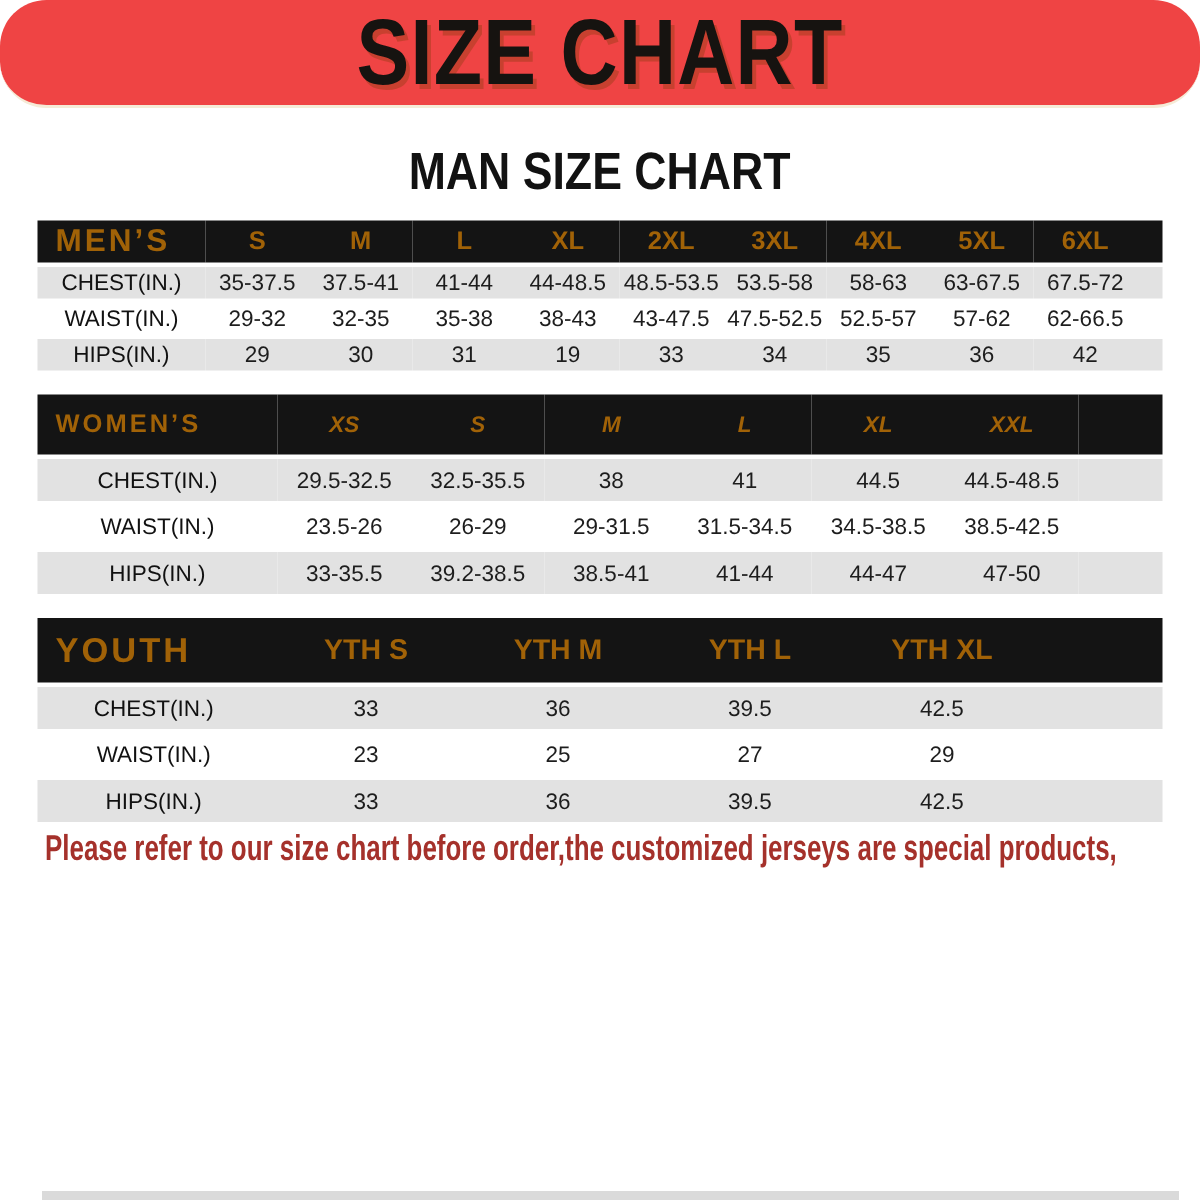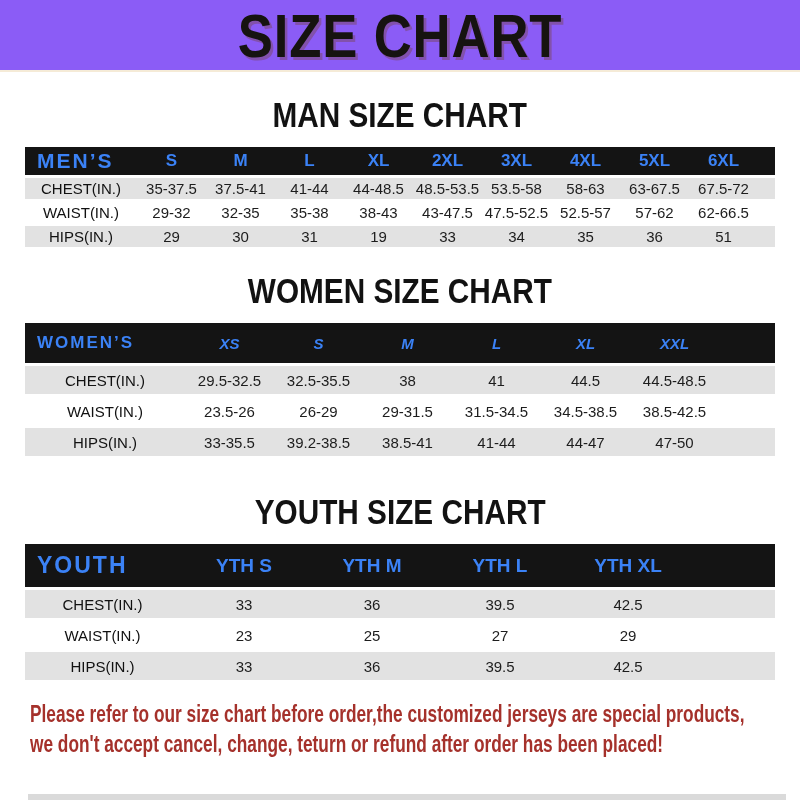--- a/index.html
+++ b/index.html
@@ -18,21 +18,21 @@
   .section-title { text-align:center; font-weight:800; color:#121212; }
   .section-title .cond { display:inline-block; transform:scaleX(0.85);
                          transform-origin:center; white-space:nowrap; letter-spacing:0px; }
   .st-man   { margin-top:24px; font-size:35px; line-height:38px; }
   .st-women { margin-top:22px; font-size:35px; line-height:38px; }
   .st-youth { margin-top:34px; font-size:35px; line-height:38px; }
 
   
   table.size-table { width:750px; margin:10px auto 0; border-collapse:separate;
                      border-spacing:0 3px; table-layout:fixed; }
-  table.size-table thead tr { background:#141414; color:#3b82f6; }
+  table.size-table thead tr { background:#141414; color:#a16207; }
   table.size-table th, table.size-table td { text-align:center; vertical-align:middle;
                      padding:0; overflow:hidden; white-space:nowrap; }
   table.size-table thead th.hlbl { text-align:left; padding-left:12px; font-weight:800;
                      letter-spacing:2px; }
   table.size-table thead th.hcol { font-weight:700; }
   table.size-table tbody tr:nth-child(odd) { background:#E2E2E2; }
   table.size-table tbody tr { color:#1d1d1d; }
   table.size-table tbody td.rlbl { color:#111; }
 
   .t0 { margin-top:10px; }
@@ -47,35 +47,35 @@
   .t1 thead th.hcol { font-size:15px;font-style:italic; }
   .t1 tbody tr { height:28px; font-size:15px; }
 
   .t2 { margin-top:13px; }
   .t2 thead tr { height:43px; }
   .t2 thead th.hlbl { font-size:23px; }
   .t2 thead th.hcol { font-size:19px; }
   .t2 tbody tr { height:28px; font-size:15px; }
 
   
-  .footer-note { margin-top:16px; padding-left:30px; }
+  .footer-note { padding-left:30px; }
   .footer-note .line { display:block; font-size:24px; line-height:30px; font-weight:700;
                        white-space:nowrap; }
   .footer-note .cond { display:inline-block; transform:scaleX(0.72);
                        transform-origin:left center; white-space:nowrap; }
 
   .bottom-strip { position:absolute; left:28px; bottom:0; width:758px; height:6px;
                   background:#DADADA; }
 </style>
 </head>
 <body>
 
 <div class="page">
 
-  <div class="banner" style="background: #8b5cf6;">
+  <div class="banner" style="background: #ef4444; border-radius: 31px;">
     <span class="banner-title">SIZE CHART</span>
   </div>
 
   <div class="section-title st-man">
     <span class="cond">MAN SIZE CHART</span>
   </div>
   <table class="size-table t0">
       <colgroup>
         <col style="width: 112px;">
         <col style="width: 69px;">
@@ -134,29 +134,26 @@
         <tr>
           <td class="rlbl">HIPS(IN.)</td>
           <td class="val">29</td>
           <td class="val">30</td>
           <td class="val">31</td>
           <td class="val">19</td>
           <td class="val">33</td>
           <td class="val">34</td>
           <td class="val">35</td>
           <td class="val">36</td>
-          <td class="val">51</td>
+          <td class="val">42</td>
           <td class="rfill"></td>
         </tr>
       </tbody>
     </table>
 
-  <div class="section-title st-women">
-    <span class="cond">WOMEN SIZE CHART</span>
-  </div>
   <table class="size-table t1">
       <colgroup>
         <col style="width: 160px;">
         <col style="width: 89px;">
         <col style="width: 89px;">
         <col style="width: 89px;">
         <col style="width: 89px;">
         <col style="width: 89px;">
         <col style="width: 89px;">
         <col style="width: 56px;">
@@ -200,23 +197,20 @@
           <td class="val">39.2-38.5</td>
           <td class="val">38.5-41</td>
           <td class="val">41-44</td>
           <td class="val">44-47</td>
           <td class="val">47-50</td>
           <td class="rfill"></td>
         </tr>
       </tbody>
     </table>
 
-  <div class="section-title st-youth">
-    <span class="cond">YOUTH SIZE CHART</span>
-  </div>
   <table class="size-table t2">
       <colgroup>
         <col style="width: 155px;">
         <col style="width: 128px;">
         <col style="width: 128px;">
         <col style="width: 128px;">
         <col style="width: 128px;">
         <col style="width: 83px;">
       </colgroup>
       <thead>
@@ -252,17 +246,16 @@
           <td class="val">36</td>
           <td class="val">39.5</td>
           <td class="val">42.5</td>
           <td class="rfill"></td>
         </tr>
       </tbody>
     </table>
 
   <div class="footer-note" style="color: rgb(165, 49, 43);">
     <span class="line"><span class="cond">Please refer to our size chart before order,the customized jerseys are special products,</span></span>
-    <span class="line"><span class="cond">we don't accept cancel, change, teturn or refund after order has been placed!</span></span>
   </div>
 
   <div class="bottom-strip"></div>
 </div>
 
 </body></html>

